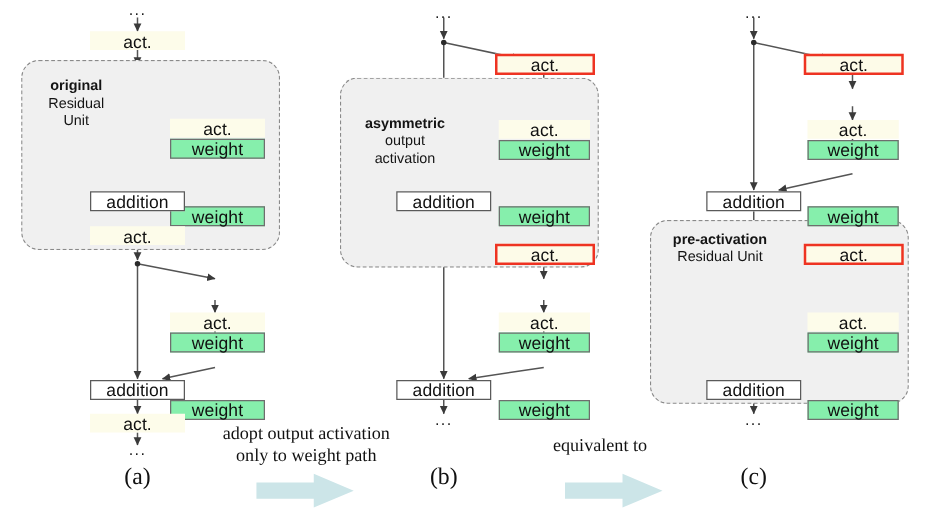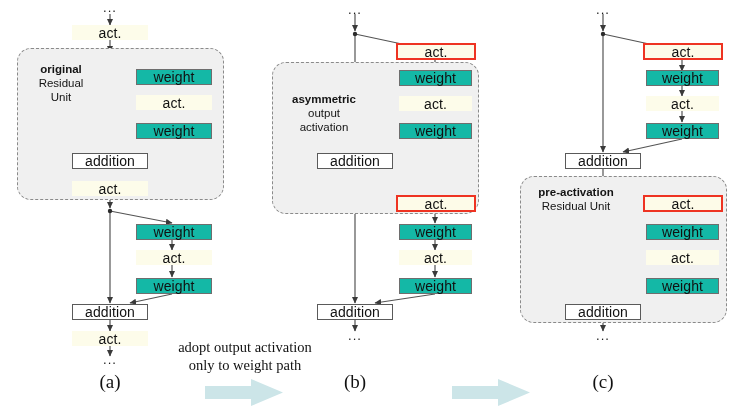--- a/index.html
+++ b/index.html
@@ -53,23 +53,24 @@
     background: #fdfcea;
     border: none;
     height: 15px;
   }
   .node.act-red {
     background: #fdfbe8;
     border: 2px solid #ee3322;
     height: 17px;
   }
   .node.weight {
-    background: #14b8a6;
+    background: #86efac;
     border: 1px solid #6e6e6e;
     height: 16px;
+    margin-top: 42px;
   }
   .node.addition {
     background: #ffffff;
     border: 1px solid #5a5a5a;
     height: 16px;
   }
   
   .dots {
     position: absolute;
     font-size: 13px;
@@ -238,17 +239,18 @@
   <div class="node addition" style="left:565px; top:304px; width:76px;">addition</div>
   <div class="dots" style="left:589px; top:332px; width:28px;">...</div>
   <div class="panel-caption" style="left:578px; top:371px; width:50px;">(c)</div>
 
   <div class="transition-text" style="left:150px; top:338px; width:190px;">adopt output activation
 only to weight path</div>
   <svg class="big-arrow" style="left:205px; top:378px;" width="80" height="30" viewBox="0 0 80 30">
     <path d="M0,8 L46,8 L46,1 L78,14.5 L46,28 L46,21 L0,21 z" fill="#cce5e8"></path>
   </svg>
 
+  <div class="transition-text" style="left:405px; top:348px; width:150px;">equivalent to</div>
   <svg class="big-arrow" style="left:452px; top:378px;" width="80" height="30" viewBox="0 0 80 30">
     <path d="M0,8 L46,8 L46,1 L78,14.5 L46,28 L46,21 L0,21 z" fill="#cce5e8"></path>
   </svg>
 
 </div>
 
 </body></html>

